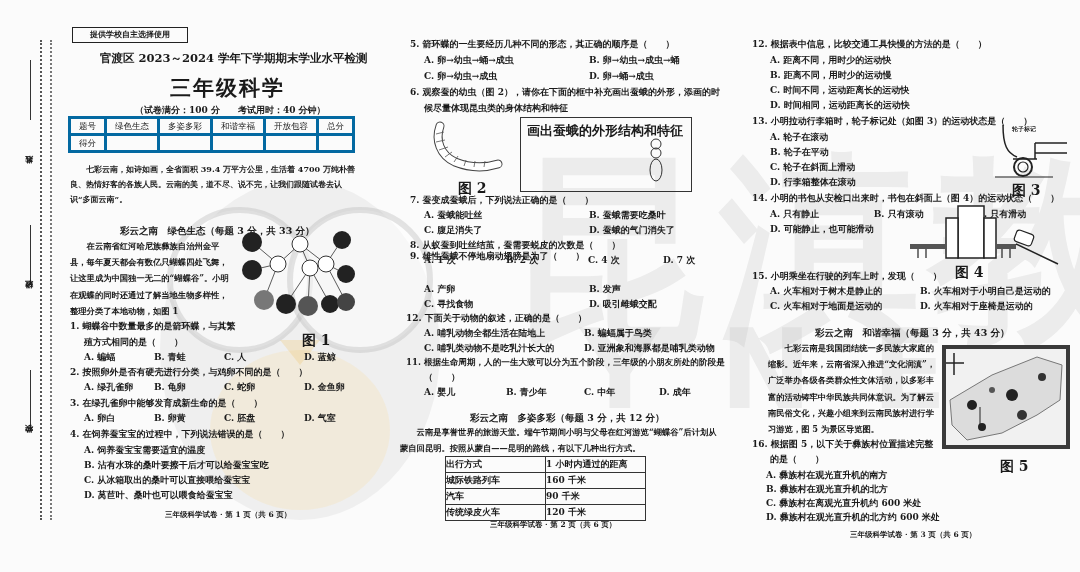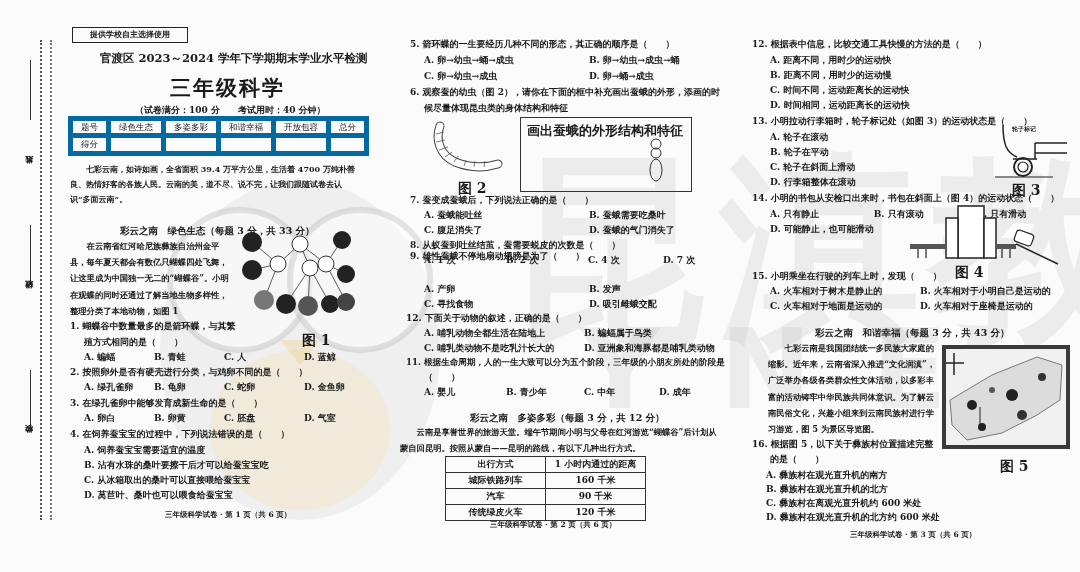--- a/index.html
+++ b/index.html
@@ -20,35 +20,35 @@
   .binding .dots1 { position: absolute; left: 26px; top: 0; height: 100%; border-left: 2px dotted #555; }
   .binding .dots2 { position: absolute; left: 36px; top: 0; height: 100%; border-left: 2px dotted #777; }
   .binding .lbl { position: absolute; left: 10px; font-size: 8px; writing-mode: vertical-rl; transform: rotate(180deg); font-weight: bold; }
   .binding .line { position: absolute; left: 16px; width: 1px; background: #333; height: 60px; }
 
   .tag-box { position: absolute; left: 72px; top: 27px; border: 1.5px solid #222; padding: 1px 17px; font-size: 8px; font-weight: bold; }
   .exam-sub { position: absolute; left: 100px; top: 50px; font-size: 11.5px; font-weight: bold; }
   .exam-title { position: absolute; left: 170px; top: 73px; font-size: 21px; font-weight: bold; letter-spacing: 2px; }
   .exam-info { position: absolute; left: 135px; top: 104px; font-size: 9px; font-weight: bold; }
   table.score { position: absolute; left: 68px; top: 116px; border-collapse: collapse; font-size: 8.5px; }
-  table.score td { border: 5px solid #0369a1; height: 17px; padding: 0 8px; text-align: center; }
+  table.score td { border: 3px solid #0369a1; height: 17px; padding: 0 8px; text-align: center; }
   .intro { position: absolute; left: 70px; top: 162px; width: 290px; font-size: 8px; text-indent: 2em; line-height: 1.9; font-weight: bold; }
   .sec-head { position: absolute; font-size: 9.5px; font-weight: bold; white-space: nowrap; }
   .para { position: absolute; font-size: 8.3px; font-weight: bold; line-height: 1.95; text-indent: 2em; }
   .q { position: absolute; font-size: 9px; font-weight: bold; white-space: nowrap; }
   .opts { position: absolute; font-size: 9px; font-weight: bold; display: grid; }
   .opts span { white-space: nowrap; }
   .footer { position: absolute; font-size: 7.5px; font-weight: bold; }
   .cap { position: absolute; font-size: 14px; font-weight: bold; }
 
   .fig1 { position: absolute; left: 238px; top: 230px; width: 118px; height: 92px; }
   .drawbox { position: absolute; left: 520px; top: 117px; width: 172px; height: 75px; border: 1.5px solid #333; }
   .drawbox .lbl { position: absolute; left: 6px; top: 4px; font-size: 13px; font-weight: bold; }
   table.travel { position: absolute; left: 445px; top: 455px; border-collapse: collapse; font-size: 9px; font-weight: bold; }
-  table.travel td { border: 1px solid #333; height: 16px; text-align: center; }
+  table.travel td { border: 1px solid #333; height: 16px; text-align: left; }
   table.travel td:first-child { width: 100px; }
   table.travel td:last-child { width: 100px; }
 </style>
 </head>
 <body>
 
 <svg class="watermark wm-owl" viewBox="0 0 300 380">
   <ellipse cx="150" cy="200" rx="140" ry="170" fill="rgba(190,190,190,0.18)"></ellipse>
   <circle cx="90" cy="130" r="70" fill="rgba(255,255,255,0.5)" stroke="rgba(170,170,170,0.3)" stroke-width="6"></circle>
   <circle cx="210" cy="130" r="70" fill="rgba(255,255,255,0.5)" stroke="rgba(170,170,170,0.3)" stroke-width="6"></circle>

